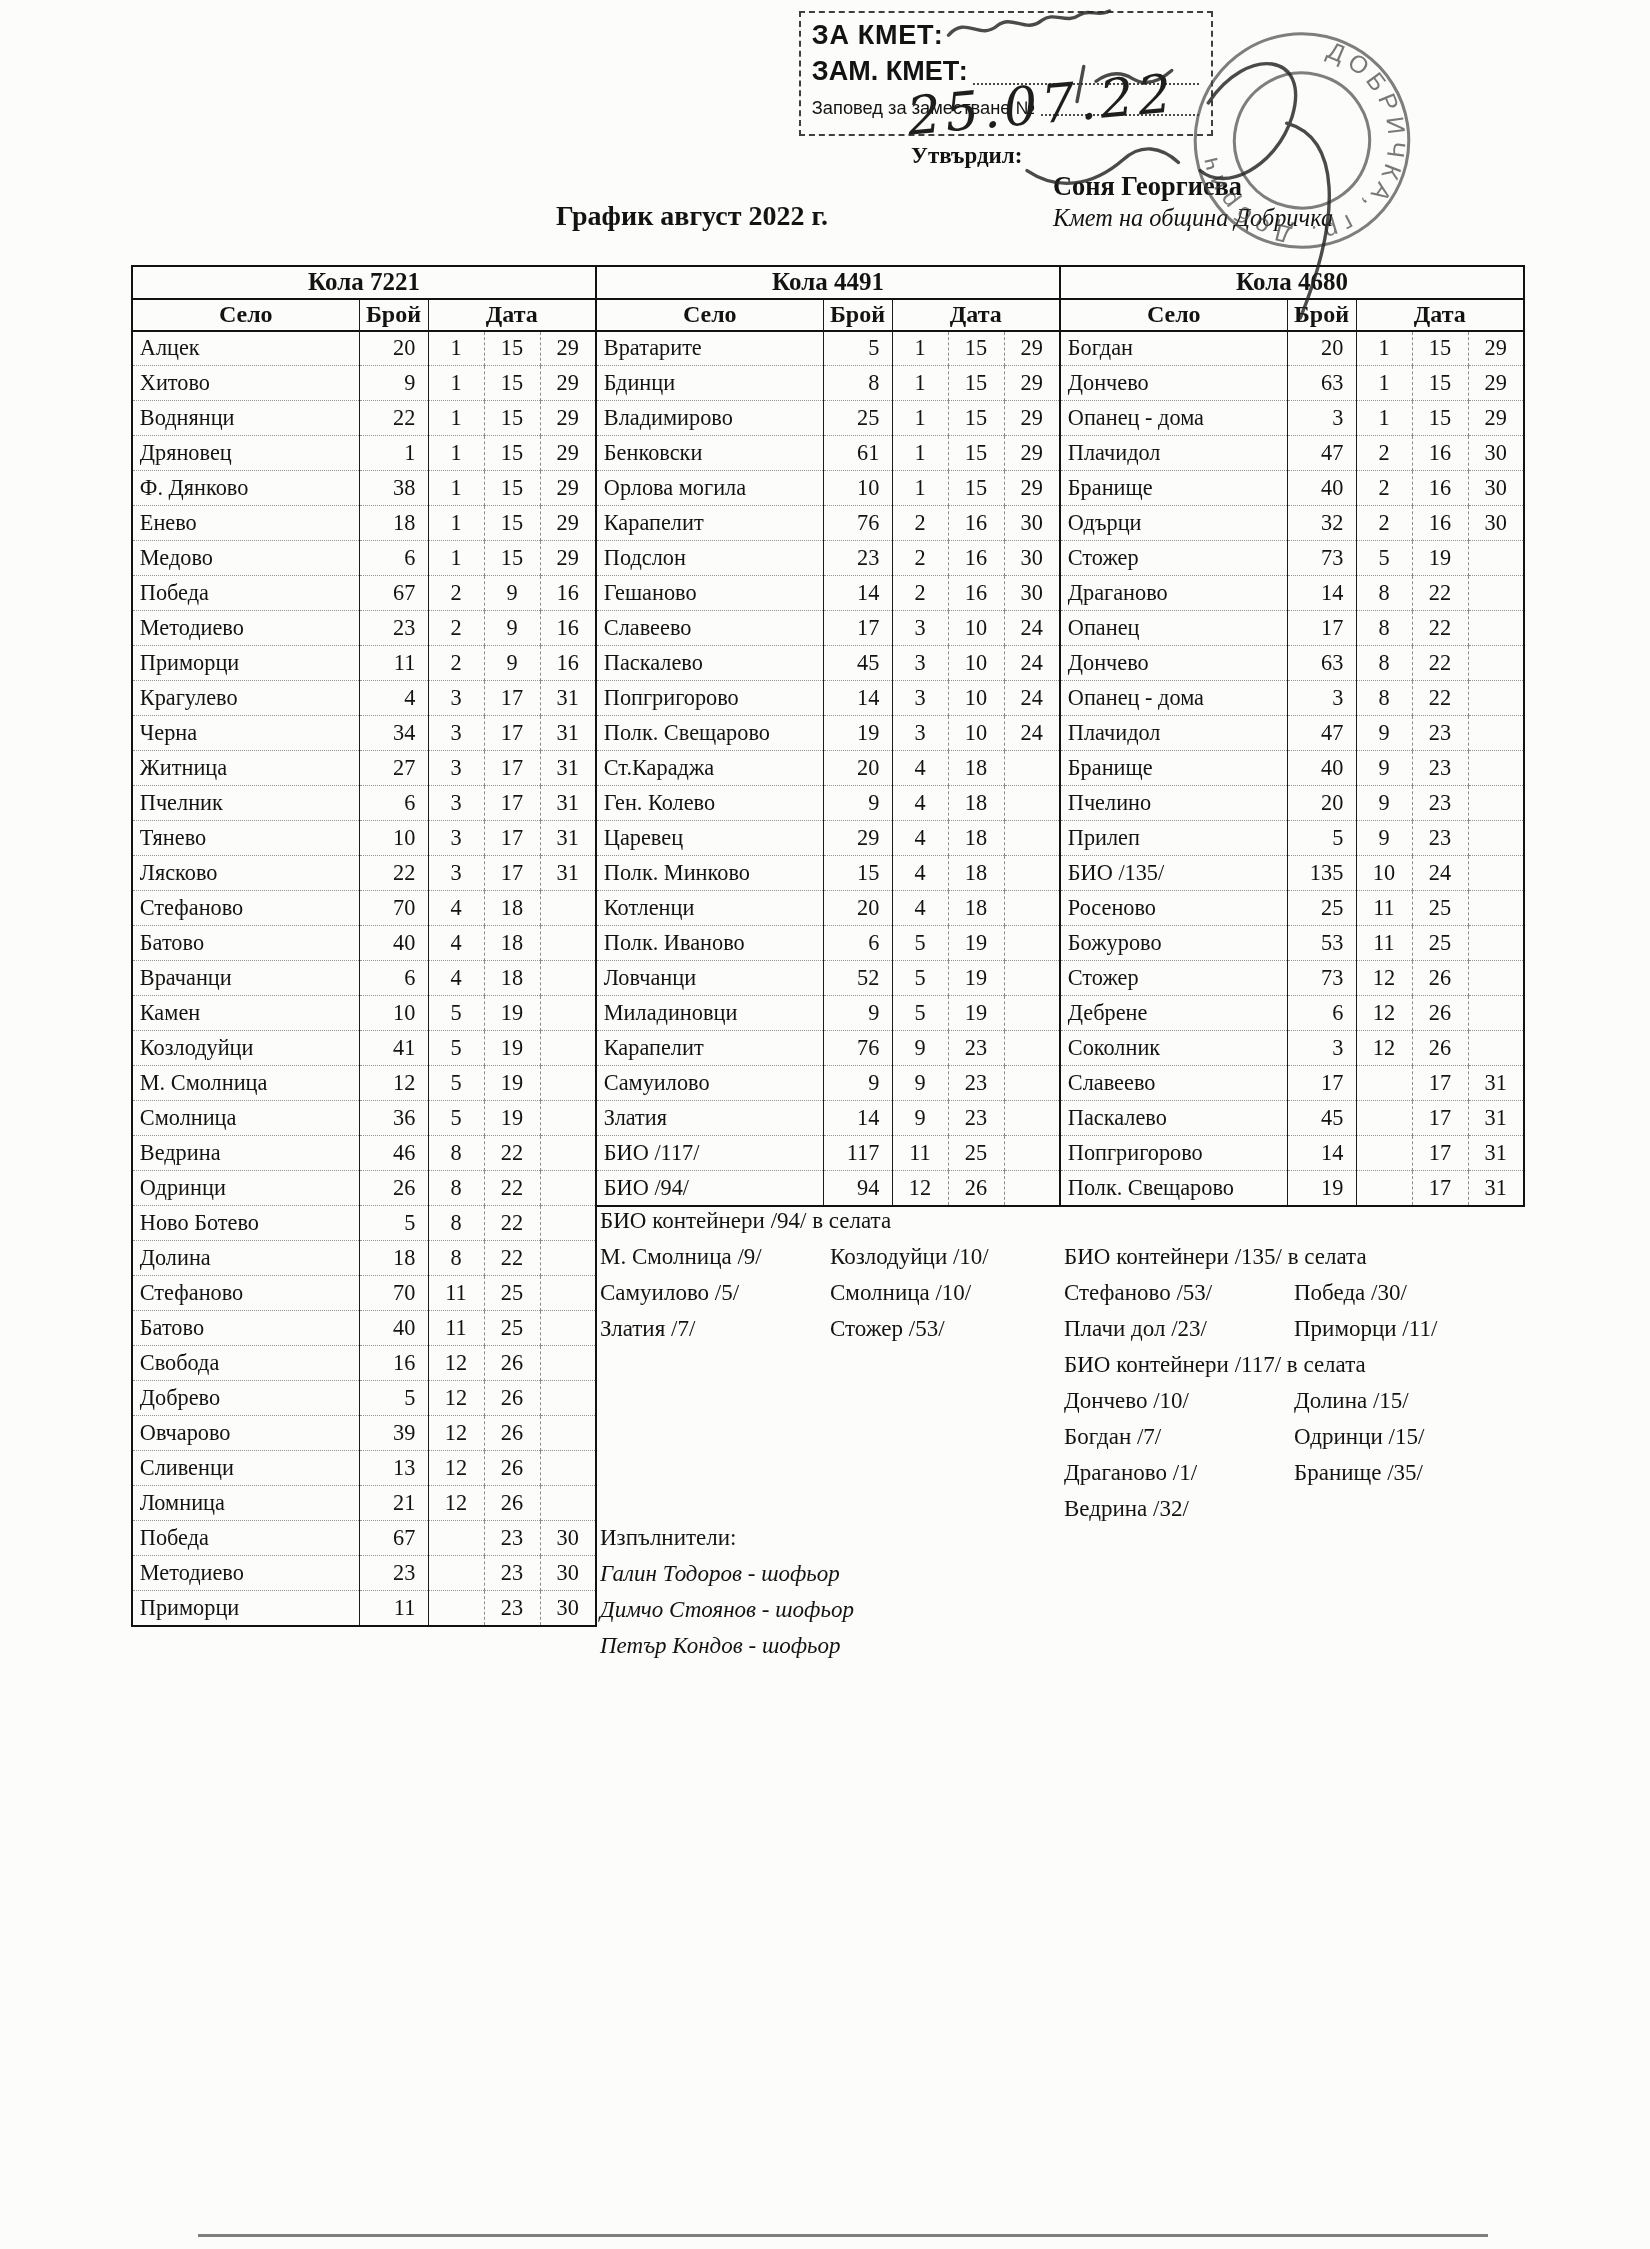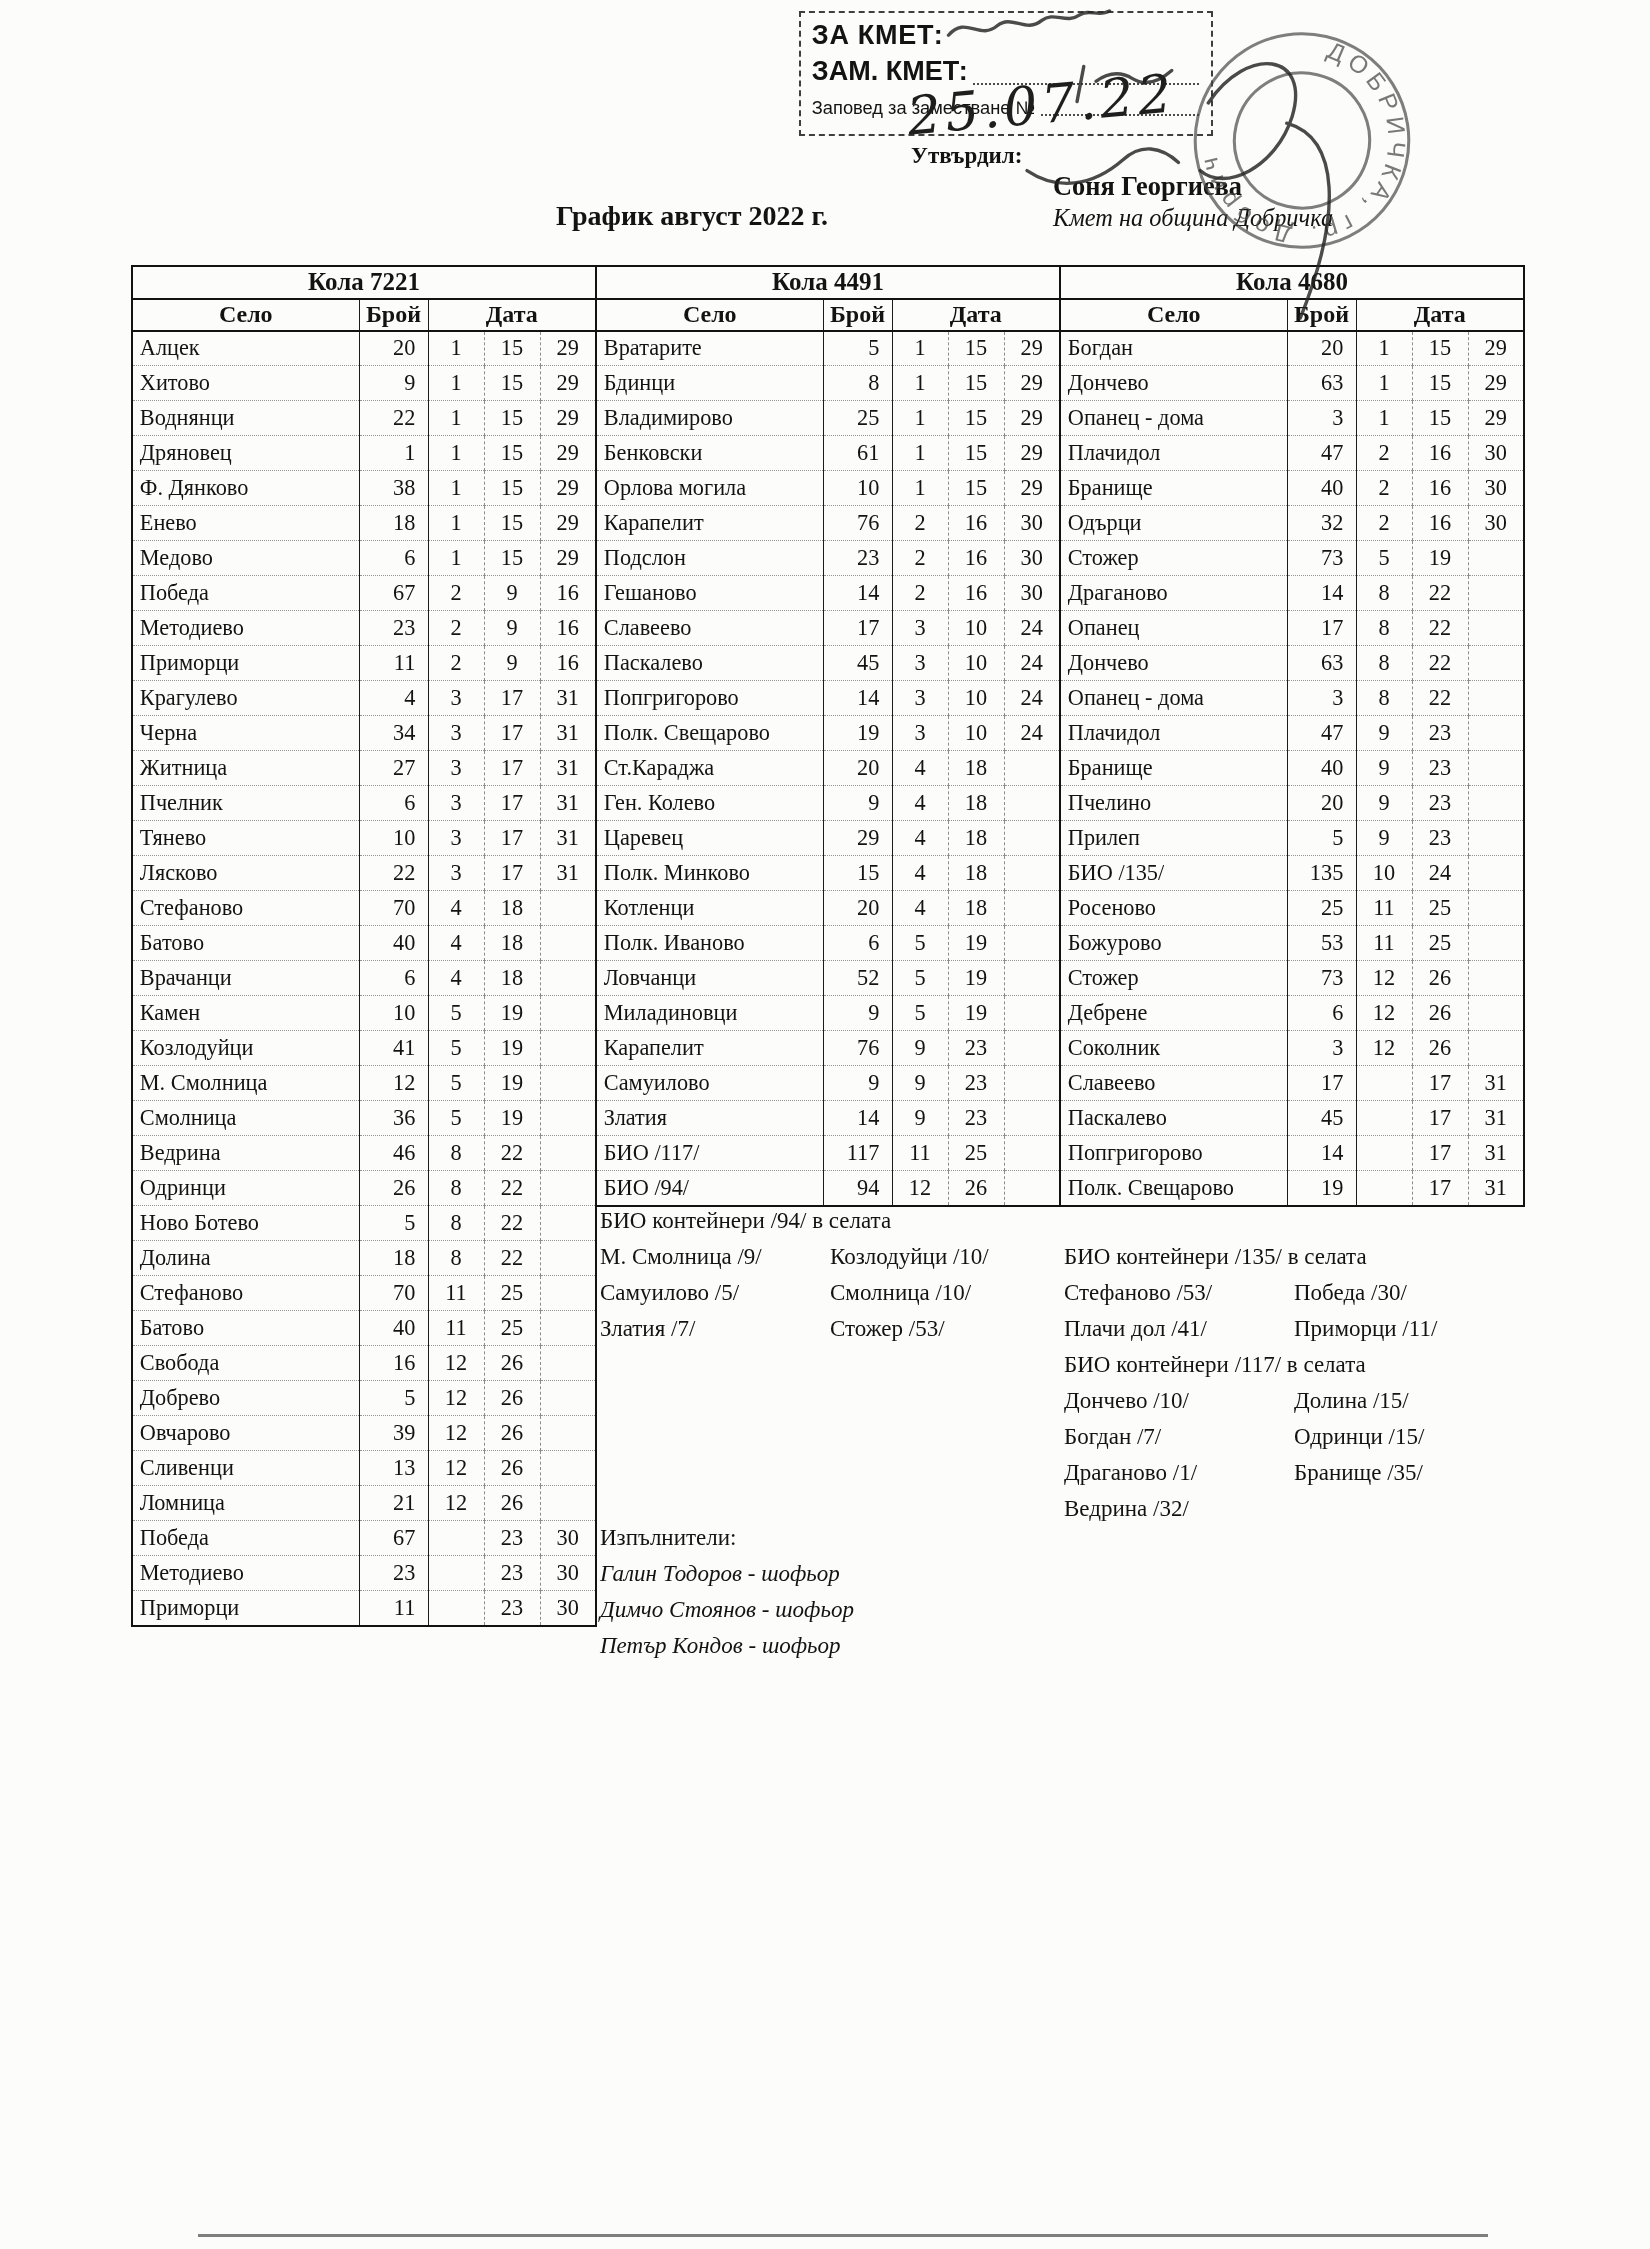--- a/index.html
+++ b/index.html
@@ -816,21 +816,21 @@
   </div>
 
   <div class="notes notes-right">
     <div class="note-title">БИО контейнери /135/ в селата</div>
     <div>
         <div class="note-pair">
           <span>Стефаново /53/</span>
           <span>Победа /30/</span>
         </div>
         <div class="note-pair">
-          <span>Плачи дол /41/</span>
+          <span>Плачи дол /23/</span>
           <span>Приморци /11/</span>
         </div>
       </div>
     <div class="note-title">БИО контейнери /117/ в селата</div>
     <div>
         <div class="note-pair">
           <span>Дончево /10/</span>
           <span>Долина /15/</span>
         </div>
         <div class="note-pair">

